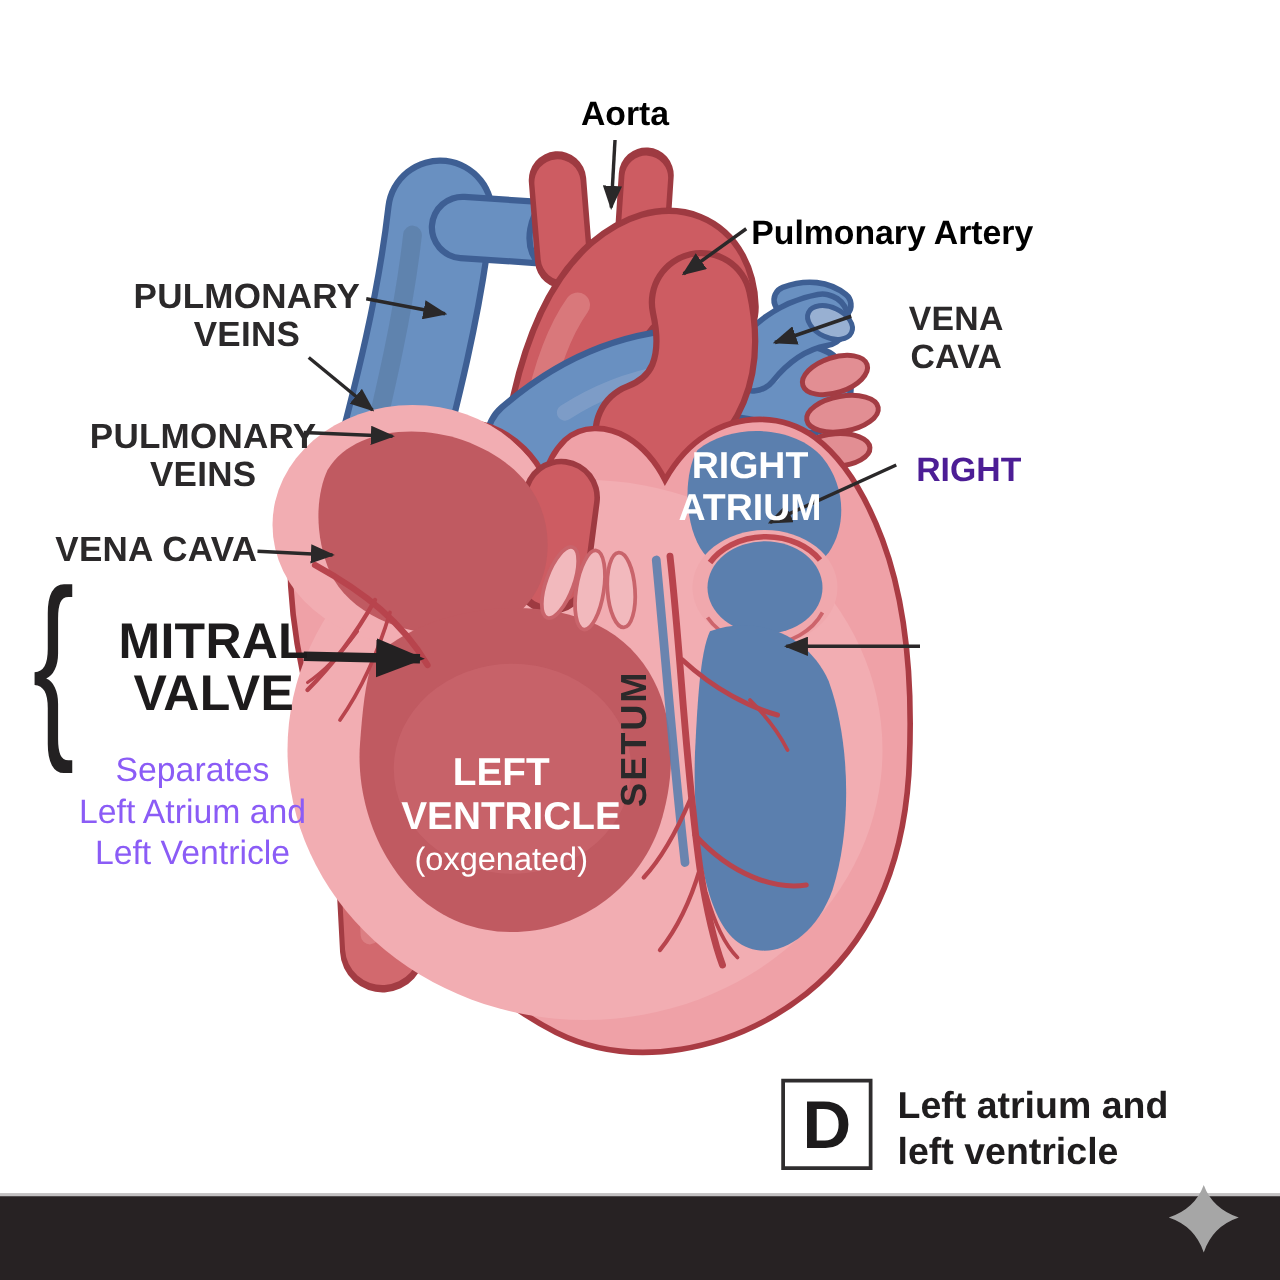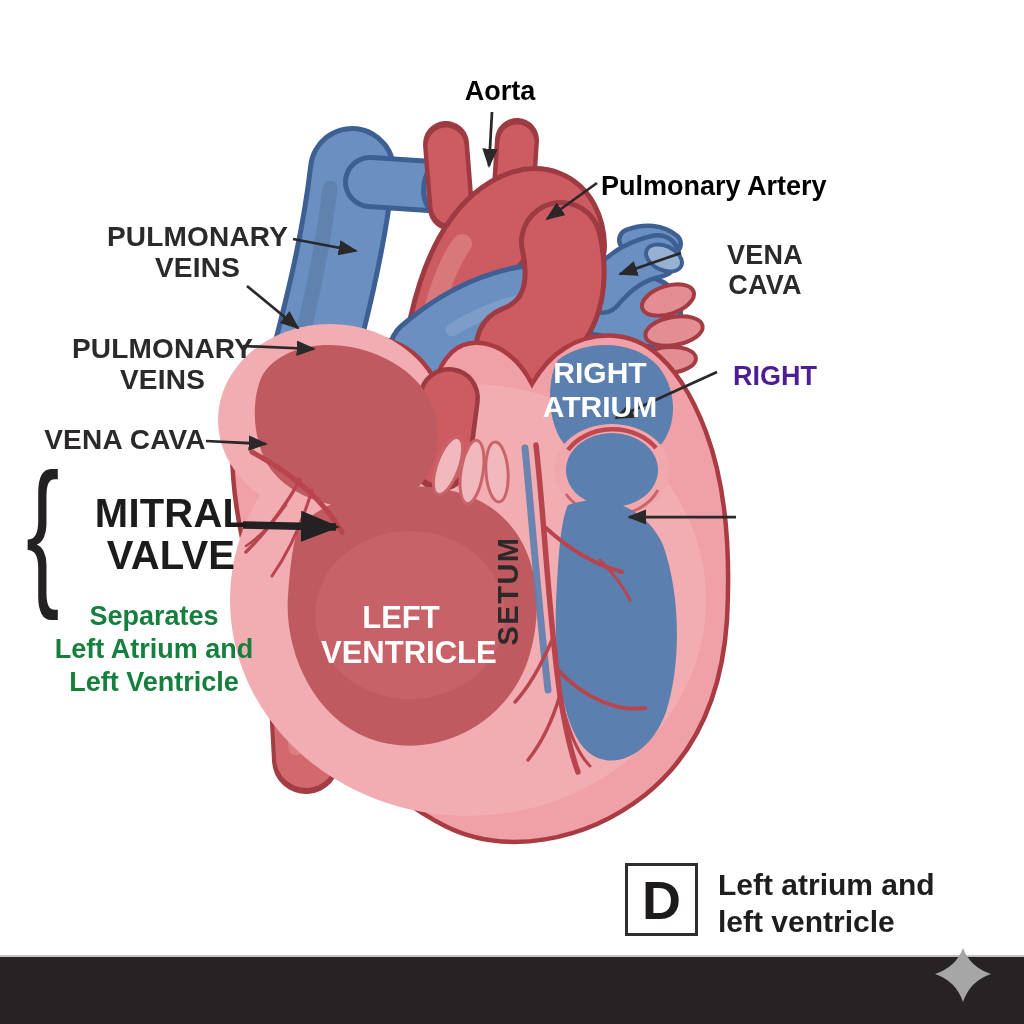--- a/index.html
+++ b/index.html
@@ -10,21 +10,21 @@
   .caps{font-weight:700;font-size:28px;letter-spacing:.2px;color:#2b292a;text-align:center;}
   .semib{font-weight:600;font-size:27px;color:#000000;}
   .preline{white-space:pre-line;}
   .white-title{color:#ffffff;font-weight:700;font-size:31px;text-align:center;line-height:1.14;}
   .white-sub{color:#ffffff;font-weight:400;font-size:26px;text-align:center;margin-top:2px;}
   .brace{position:absolute;left:26px;top:449px;font-size:162px;font-weight:500;color:#232122;
          line-height:1;transform:scaleX(.62);transform-origin:left top;}
   .mitral-title{position:absolute;left:72px;top:492px;width:162px;text-align:center;
                 font-size:40px;font-weight:800;line-height:1.06;color:#1d1b1c;letter-spacing:.2px;margin-left:18px;}
   .mitral-note{position:absolute;left:38px;top:600px;width:232px;text-align:center;
-               font-size:27px;font-weight:700;line-height:1.22;color:#15803d;}
+               font-size:27px;font-weight:400;line-height:1.22;color:#8b5cf6;}
   .septum{position:absolute;left:508px;top:591px;transform:translate(-50%,-50%) rotate(-90deg);
           font-size:29px;font-weight:700;letter-spacing:1.5px;color:#2b292a;white-space:nowrap;}
   .rt-title{font-weight:700;font-size:27px;color:#4c1d95;}
   .rt-sub{font-weight:400;font-size:27px;color:#2b292a;margin-top:3px;}
   .bottom-bar{position:absolute;left:0;top:955px;width:1024px;height:69px;background:#272223;
               border-top:2px solid #c2c0c1;}
   .legend{position:absolute;left:625px;top:863px;display:flex;align-items:flex-start;}
   .legend-box{width:67px;height:67px;border:3px solid #2f2d2e;background:#ffffff;
               display:flex;align-items:center;justify-content:center;
               font-size:54px;font-weight:800;color:#1d1b1c;}
@@ -192,20 +192,21 @@
 
   <div class="brace">{</div>
   <div class="mitral-title">MITRAL VALVE</div>
   <div class="mitral-note preline">Separates
 Left Atrium and
 Left Ventricle</div>
 
 
   <div class="lbl" style="left:321px;top:600px;width:160px;">
     <div class="white-title">LEFT VENTRICLE</div>
+    <div class="white-sub">(oxgenated)</div>
   </div>
 
   <div class="lbl" style="left:530px;top:356px;width:140px;">
     <div class="white-title" style="font-size:30px;">RIGHT ATRIUM</div>
   </div>
 
   <div class="septum">SETUM</div>
 
   <div class="lbl" style="left:733px;top:361px;">
     <div class="rt-title">RIGHT</div>

